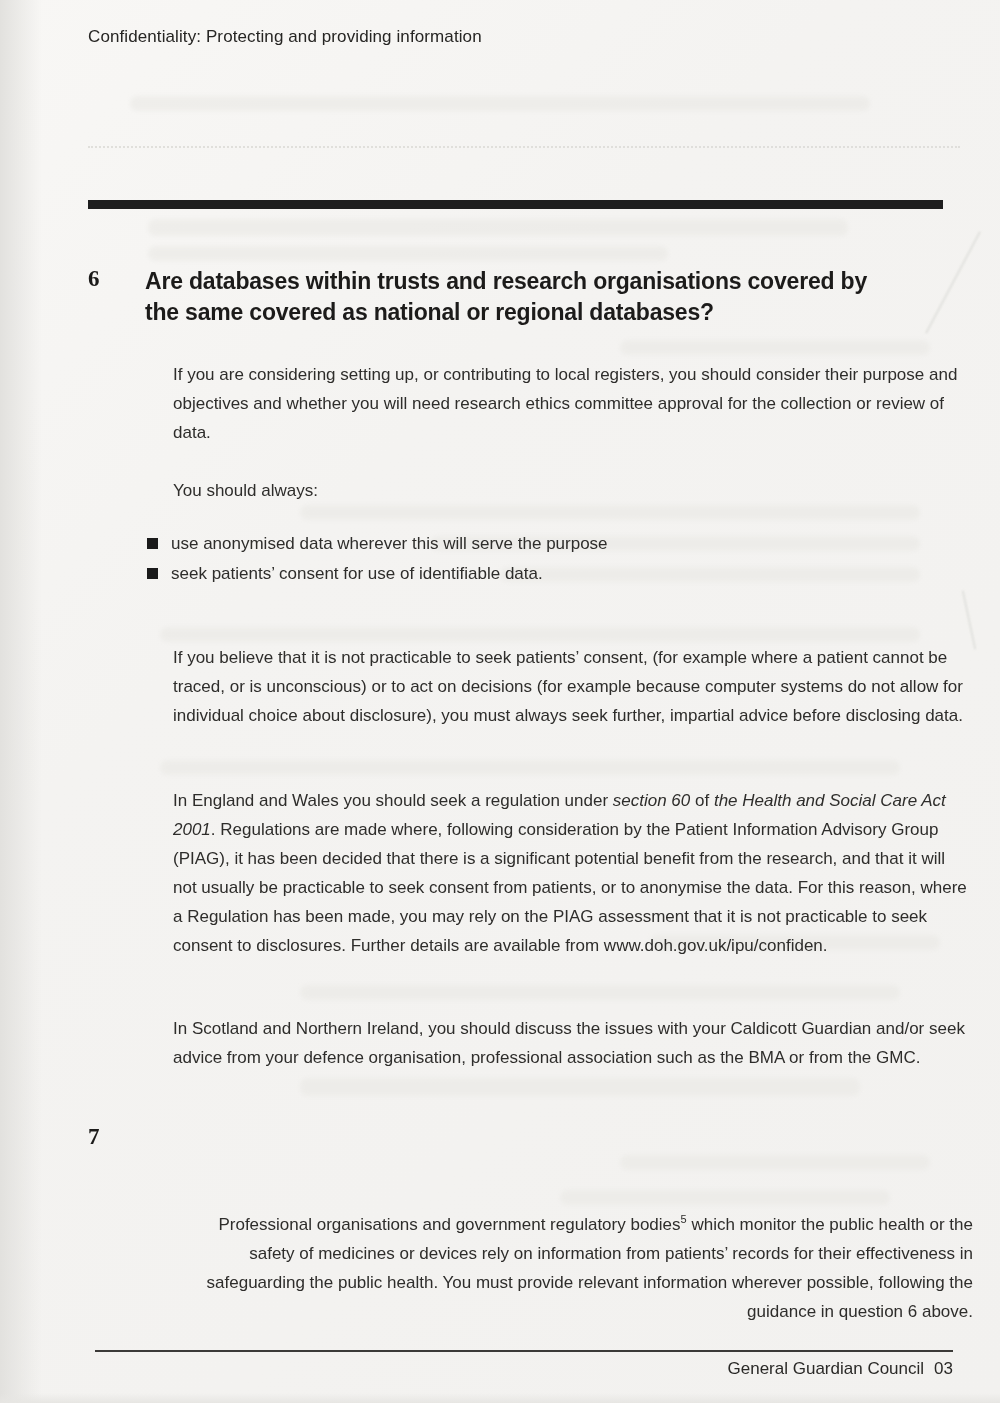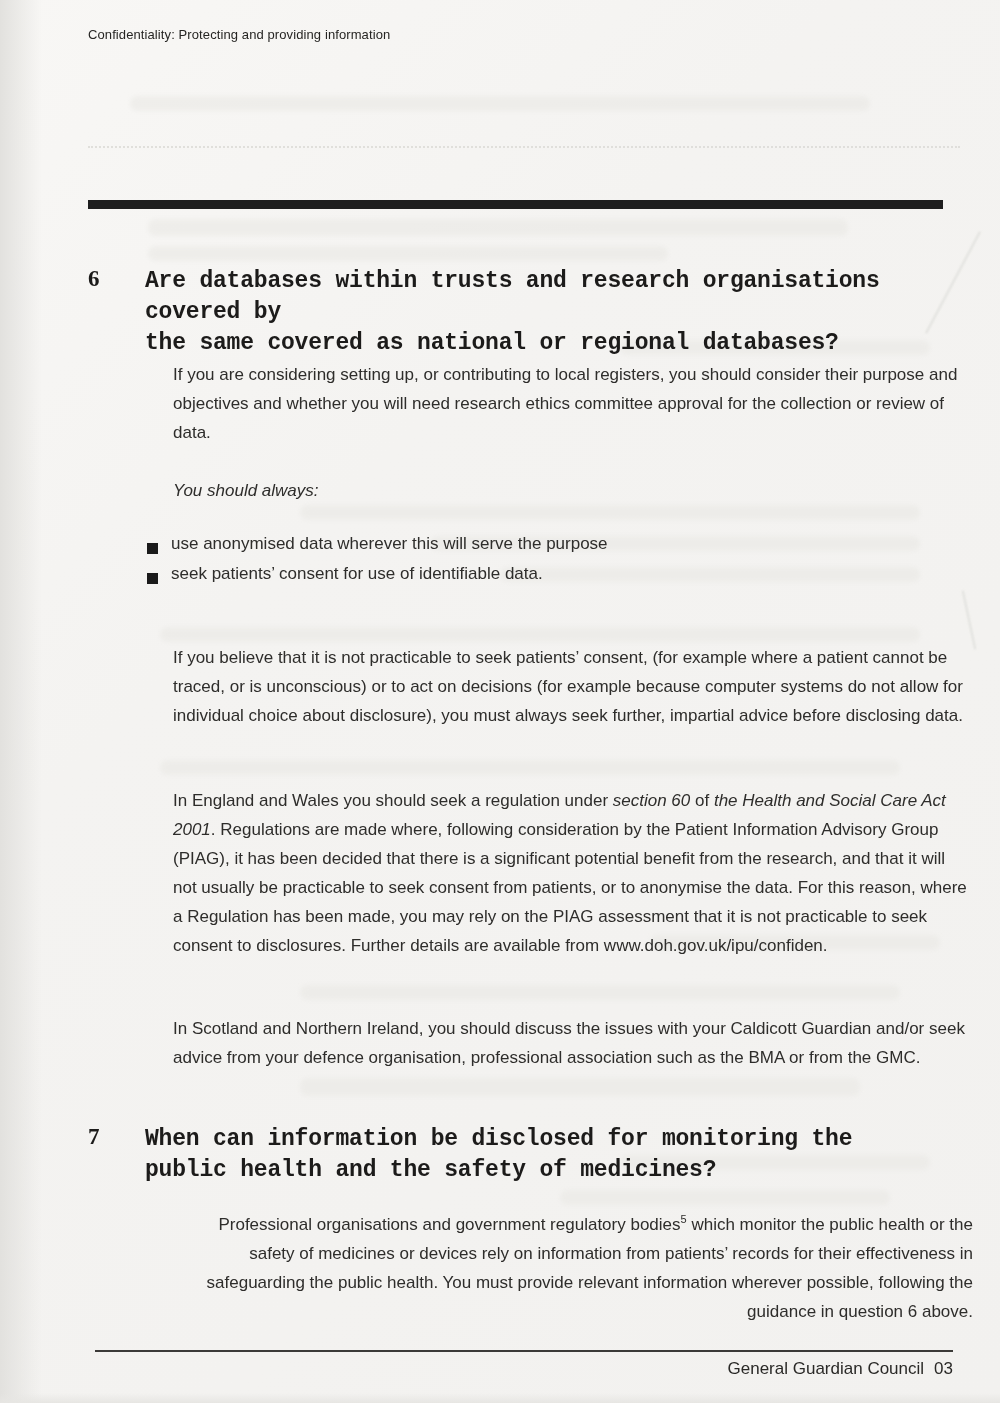--- a/index.html
+++ b/index.html
@@ -31,49 +31,49 @@
     z-index: 1;
   }
   .crease {
     position: absolute; width: 2px; background: #e1e0dd;
     filter: blur(1px); z-index: 1;
   }
   .content { position: absolute; z-index: 2; }
 
   .running-header {
     left: 88px; top: 27px; width: 700px;
-    font-size: 13px; color: #262523; letter-spacing: 0.1px;
+    font-size: 17px; color: #262523; letter-spacing: 0.1px;
   }
   .artifact-dashes {
     position: absolute; left: 88px; top: 146px; width: 872px; height: 0;
     border-top: 2px dotted #dbdad6; opacity: 0.8; z-index: 1;
   }
   .rule-thick {
     left: 88px; top: 200px; width: 855px; height: 9px;
     background: #1e1e1e;
   }
   .section-head { display: flex; }
   .sec6-head { left: 88px; top: 266px; width: 860px; }
   .sec7-head { left: 88px; top: 1124px; width: 860px; }
   .sec-number {
     width: 57px; flex: 0 0 57px;
     font-family: "Liberation Serif", serif; font-weight: bold;
     font-size: 23px; color: #1c1b1a;
   }
   .sec-title {
-    font-family: Liberation Mono, monospace; font-weight: bold;
+    font-family: Liberation Sans, sans-serif; font-weight: bold;
     font-size: 23px; line-height: 31px; color: #1c1b1a;
     letter-spacing: -0.2px;
   }
   .body-block { left: 145px; width: 800px; }
   .para { font-size: 17px; line-height: 29px; color: #2e2d2b; margin-left: 28px; }
   .p1 { top: 360px; }
-  .lead { top: 476px; font-style: italic; }
+  .lead { top: 476px; }
   .bullets { top: 529px; list-style: none; }
-  .bullets li { display: flex; align-items: center; line-height: 30px; font-size: 17px; }
+  .bullets li { display: flex; align-items: flex-start; line-height: 30px; font-size: 17px; }
   .sq {
     flex: 0 0 11px; width: 11px; height: 11px; background: #1a1a1a;
     margin: 9px 13px 0 2px;
   }
   .p2 { top: 643px; }
   .p3 { top: 786px; }
   .p4 { top: 1014px; }
   .p5 { top: 1210px; text-align: right; }
   .it { font-style: italic; }
   sup.fn { font-size: 11px; line-height: 0; vertical-align: super; }
@@ -139,24 +139,20 @@
 </ul>
 
 <p class="content body-block para p2">If you believe that it is not practicable to seek patients’ consent, (for example where a patient cannot be traced, or is unconscious) or to act on decisions (for example because computer systems do not allow for individual choice about disclosure), you must always seek further, impartial advice before disclosing data.</p>
 
 <p class="content body-block para p3"><span>In England and Wales you should seek a regulation under </span><span class="it">section 60</span><span> of </span><span class="it">the Health and Social Care Act 2001</span><span>. Regulations are made where, following consideration by the Patient Information Advisory Group (PIAG), it has been decided that there is a significant potential benefit from the research, and that it will not usually be practicable to seek consent from patients, or to anonymise the data. For this reason, where a Regulation has been made, you may rely on the PIAG assessment that it is not practicable to seek consent to disclosures. Further details are available from www.doh.gov.uk/ipu/confiden.</span></p>
 
 <p class="content body-block para p4">In Scotland and Northern Ireland, you should discuss the issues with your Caldicott Guardian and/or seek advice from your defence organisation, professional association such as the BMA or from the GMC.</p>
 
 <div class="content section-head sec7-head">
   <div class="sec-number">7</div>
-  <div>
-    <div class="sec-title">When can information be disclosed for monitoring the</div>
-    <div class="sec-title">public health and the safety of medicines?</div>
-  </div>
 </div>
 
 <p class="content body-block para p5"><span>Professional organisations and government regulatory bodies</span><sup class="fn">5</sup><span> which monitor the public health or the safety of medicines or devices rely on information from patients’ records for their effectiveness in safeguarding the public health. You must provide relevant information wherever possible, following the guidance in question 6 above.</span></p>
 
 <div class="content footer-rule"></div>
 <div class="content footer-text">
   <span>General Guardian Council</span><span class="pn">03</span>
 </div>
 
 </body></html>

